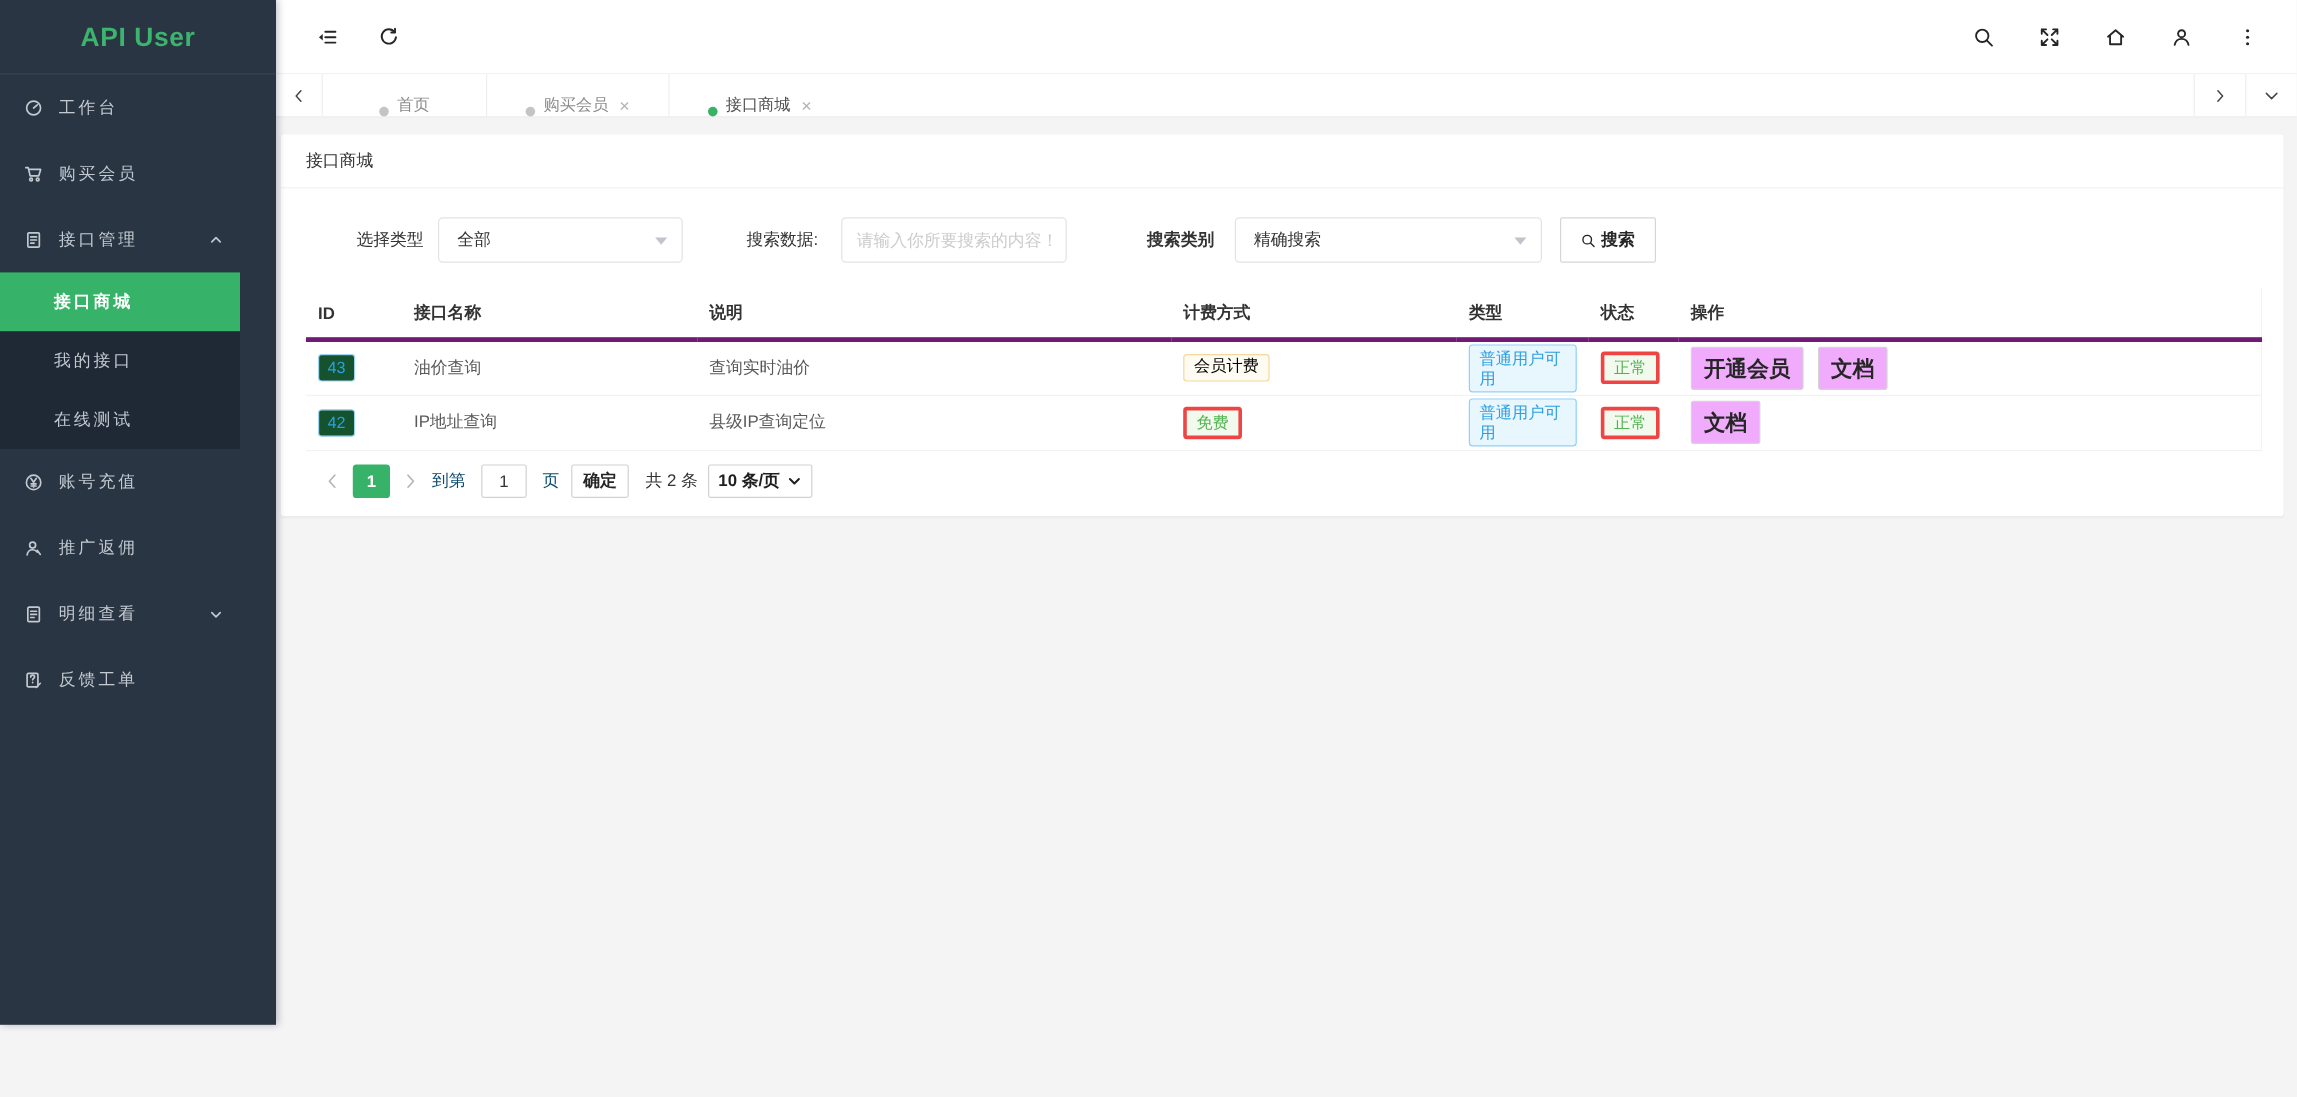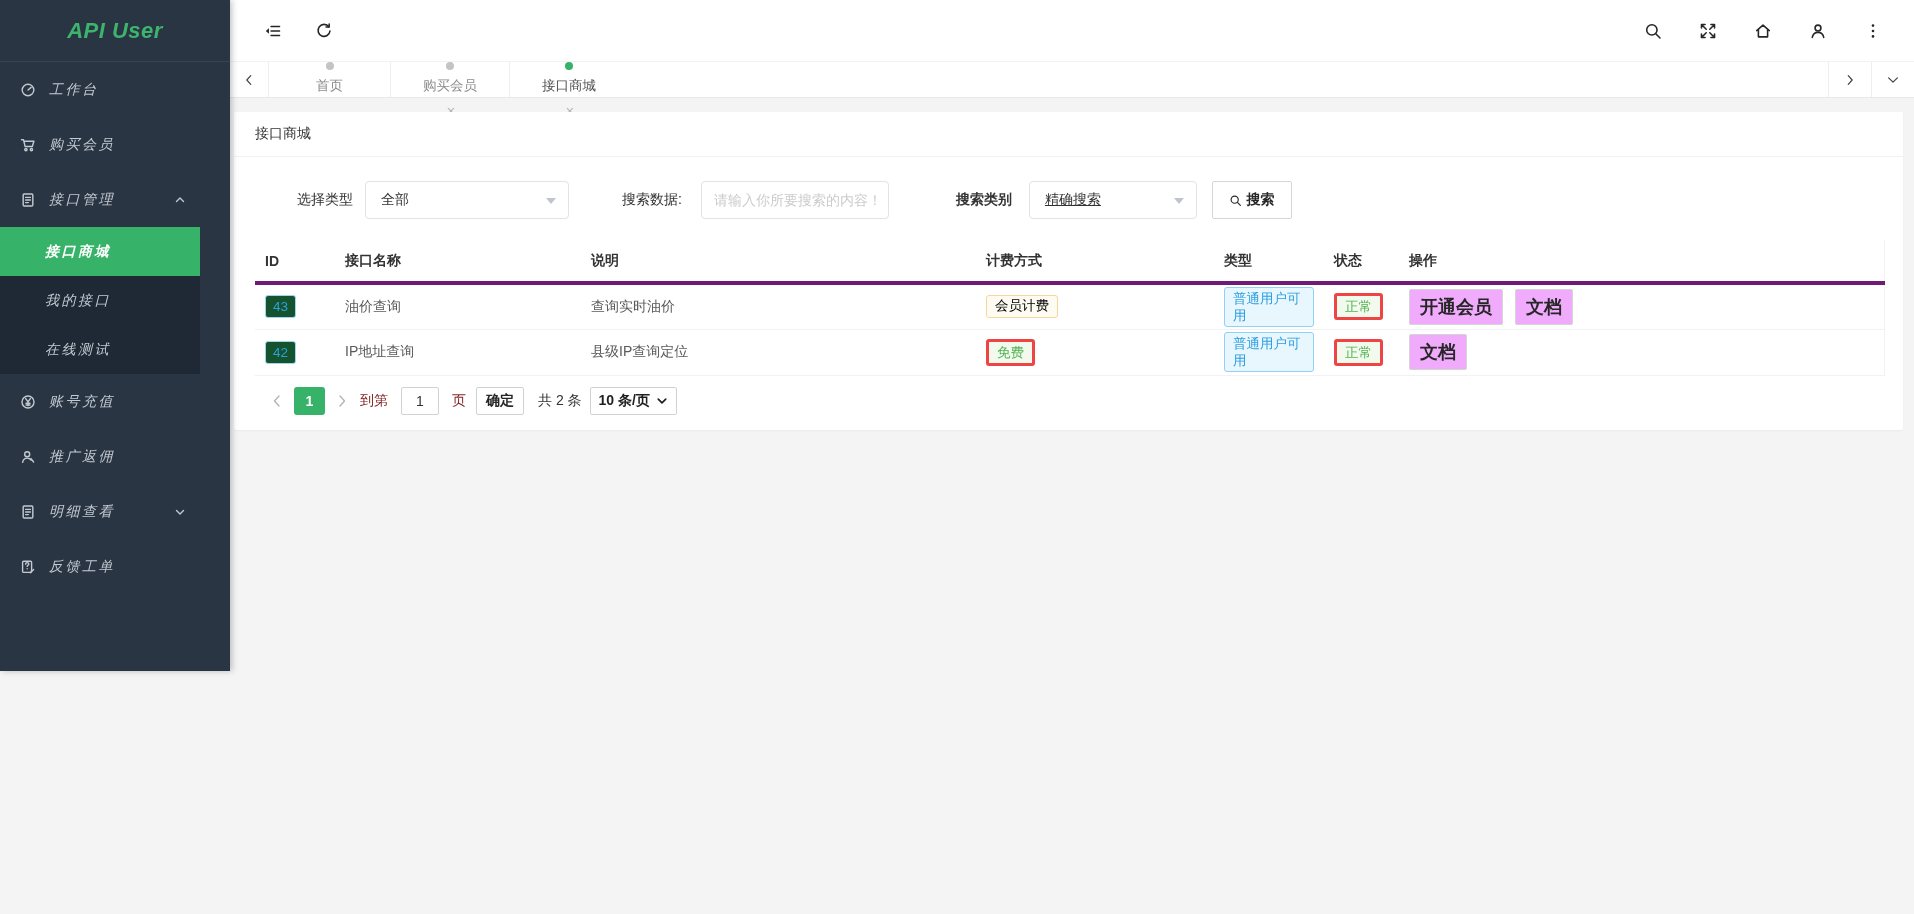--- a/index.html
+++ b/index.html
@@ -1,22 +1,22 @@
 <!DOCTYPE html>
 <html><head>
 <meta charset="utf-8">
 <style>
   * { margin:0; padding:0; box-sizing:border-box; }
   html,body { width:1914px; height:914px; overflow:hidden;
     font-family:"Liberation Sans","DejaVu Sans",sans-serif; font-size:14px; color:#333; }
   body { display:flex; background:#f4f4f5; }
 
   
-  .sidebar { width:230px; height:671px; background:#2a3543; flex:0 0 230px;
-    box-shadow:2px 0 6px rgba(0,21,41,.25); position:relative; z-index:5;font-style:italic; }
+  .sidebar { width:230px; height:854px; background:#2a3543; flex:0 0 230px;
+    box-shadow:2px 0 6px rgba(0,21,41,.25); position:relative; z-index:5; }
   .logo { height:62px; display:flex; align-items:center; justify-content:center;
     font-size:22px; font-weight:bold; color:#3cb46e; letter-spacing:.5px;
     border-bottom:1px solid rgba(255,255,255,.07); }
   .menu { width:200px; }
   .menu-item { height:55px; display:flex; align-items:center; padding:0 14px 0 20px;
     color:#c2c9d1; cursor:pointer; }
   .menu-item .mi-icon { width:16px; height:16px; margin-right:13px; flex:0 0 16px; }
   .menu-item .mi-label { font-size:14px; letter-spacing:2.5px; }
   .menu-item .mi-arrow { margin-left:auto; width:12px; height:12px; }
   .submenu { background:#1f2935; }
@@ -32,22 +32,22 @@
     border-bottom:1px solid #f2f2f2; }
   .topbar .tb-icon { width:18px; height:18px; color:#262626; cursor:pointer; }
   .fold-btn { margin-left:34px; }
   .refresh-btn { margin-left:33px; }
   .tb-right { margin-left:auto; display:flex; align-items:center; gap:37px; margin-right:32px; }
 
   .tabbar { height:36px; background:#fff; border-bottom:1px solid #e8e8e8;
     display:flex; align-items:stretch; }
   .tab-nav { width:38px; display:flex; align-items:center; justify-content:center;
     color:#454545; cursor:pointer; }
-  .tab { display:flex; align-items:center; gap:7px; border-left:1px solid #eee;
-    padding:0 32px; font-size:13.5px; color:#8c8c8c; cursor:pointer; white-space:nowrap;flex-direction:column; }
+  .tab { display:flex; align-items:flex-end; gap:7px; border-left:1px solid #eee;
+    padding:0 32px; font-size:13.5px; color:#8c8c8c; cursor:pointer; white-space:nowrap; }
   .tab.first { padding:0 47px; }
   .tab:last-of-type { border-right:1px solid #eee; }
   .tab .dot { width:8px; height:8px; border-radius:50%; background:#c4c4c4; flex:0 0 8px; }
   .tab.active { color:#515151; }
   .tab.active .dot { background:#36b368; }
   .tab .close { font-size:15px; color:#b5b5b5; margin-left:2px; cursor:pointer; }
   .tab-ctrls { margin-left:auto; display:flex; align-items:stretch; }
   .tab-ctrl { width:43px; border-left:1px solid #eee; display:flex; align-items:center;
     justify-content:center; color:#454545; cursor:pointer; }
 
@@ -64,21 +64,21 @@
     color:#333; cursor:pointer; }
   .sel .caret { position:absolute; right:12px; top:16px; width:0; height:0;
     border:5px solid transparent; border-top:6px solid #c0c4cc; }
   .sel1 { width:204px; margin-left:12px; }
   .lab2 { margin-left:53px; }
   .search-input { width:188px; height:38px; border:1px solid #e3e3e3; border-radius:4px;
     margin-left:19px; padding:0 12px; font-size:14px; color:#ef4444; outline:none;
     font-family:inherit; }
   .search-input::placeholder { color:#ccc; }
   .lab3 { margin-left:67px;font-weight:bold; }
-  .sel2 { width:168px; margin-left:17px;text-decoration:underline; }
+  .sel2 { width:256px; margin-left:17px; }
   .search-btn { margin-left:15px; width:80px; height:38px; background:#fff;
     border:1px solid #d6d6d6; border-radius:2px; display:flex; align-items:center;
     justify-content:center; gap:4px; font-size:14px; font-weight:bold; color:#262626;
     cursor:pointer; font-family:inherit; }
 
   .tbl-wrap { padding:0 18px 0 21px; }
   table.data { width:100%; border-collapse:collapse; table-layout:fixed;
     border-right:1px solid #f2f2f2; }
   table.data th { height:43px; text-align:left; font-size:14px; color:#333;
     font-weight:bold; border-bottom:4px solid #701a75; padding:0 10px 0 10px; }
@@ -94,21 +94,21 @@
 
   .act-btn { display:inline-block; background:#f0abfc; border:1px solid #d4d4d4;
     border-radius:2px; padding:5px 10px; font-size:18px; font-weight:bold; color:#262626;
     cursor:pointer; margin-right:8px; font-family:inherit; }
 
   .pager { display:flex; align-items:center; margin:11px 0 0 0; padding:0 0 15px 35px; }
   .pg-arrow { width:16px; height:16px; color:#b5b5b5; cursor:pointer; }
   .pg-cur { width:31px; height:28px; background:#36b368; color:#fff; font-weight:bold;
     border-radius:3px; display:flex; align-items:center; justify-content:center;
     margin:0 9px; font-size:14px; }
-  .pg-text { color:#7f1d1d; margin:0 4px; }
+  .pg-text { color:#0c4a6e; margin:0 4px; }
   .goto-box { margin-left:10px; }
   .pg-input { width:38px; height:28px; border:1px solid #d2d2d2; border-radius:2px;
     text-align:center; font-size:14px; color:#333; margin:0 9px; outline:none;
     font-family:inherit; }
   .pg-ok { height:28px; padding:0 9px; background:#fff; border:1px solid #d2d2d2;
     border-radius:2px; font-size:14px; font-weight:bold; color:#262626; cursor:pointer;
     margin:0 6px; font-family:inherit; }
   .pg-total { color:#333; margin:0 8px; white-space:nowrap; }
   .pg-size { height:28px; border:1px solid #d2d2d2; border-radius:2px; display:flex;
     align-items:center; padding:0 8px; font-weight:bold; color:#1f1f1f; gap:6px;

